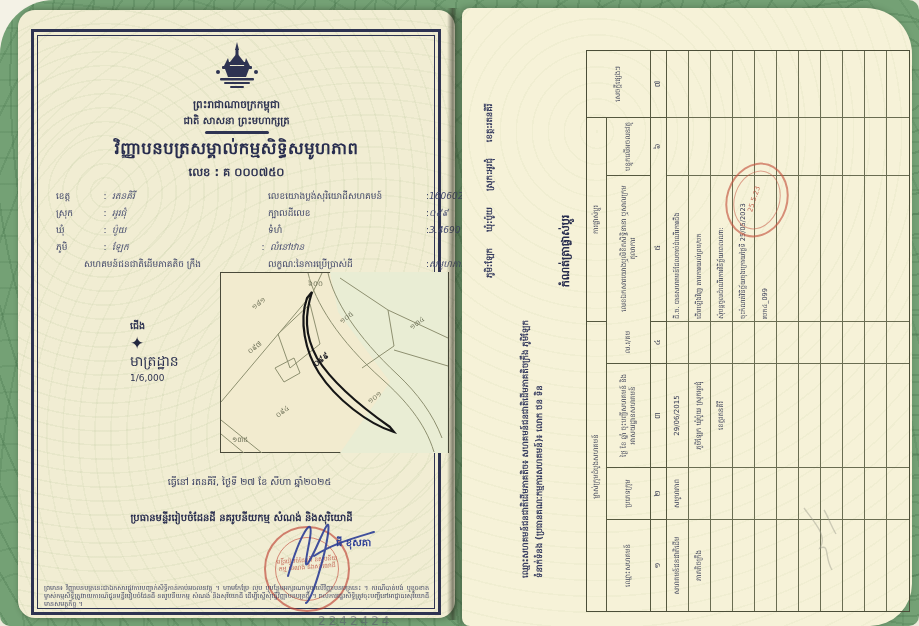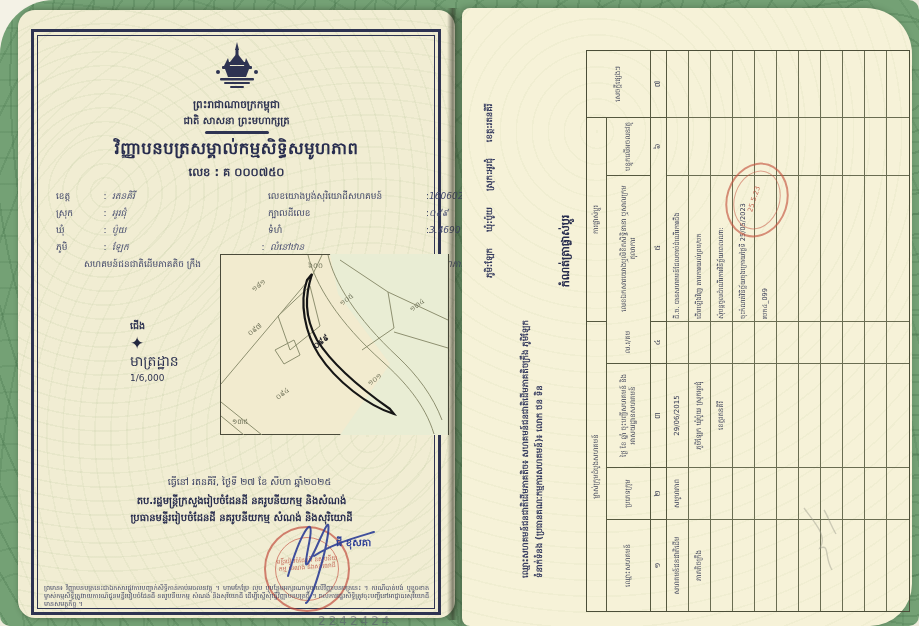--- a/index.html
+++ b/index.html
@@ -54,21 +54,21 @@
   .frow .colon{width:14px;text-align:center;color:#3a4065;}
   .frow .val{color:#474d70;font-style:italic;}
   .flong{position:absolute;left:0;top:70px;width:260px;font-size:9px;color:#3a4065;white-space:nowrap;margin-left:28px;}
 
   .compass{position:absolute;left:112px;top:310px;width:64px;text-align:left;color:#2e3352;}
   .compass .north{font-size:9.5px;font-weight:bold;}
   .compass .star{font-size:17px;line-height:18px;color:#23283f;}
   .compass .scale-lab{font-size:14px;font-weight:normal;}
   .compass .scale-val{font-size:9px;}
 
-  .map-wrap{position:absolute;left:202px;top:244px;width:234px;height:181px;}
+  .map-wrap{position:absolute;left:202px;top:262px;width:234px;height:181px;}
 
   .date1{position:absolute;top:450px;left:40px;right:14px;text-align:center;font-size:9.5px;color:#343a5e;white-space:nowrap;}
   .date2{position:absolute;top:466px;left:40px;right:14px;text-align:center;font-size:9.5px;color:#343a5e;white-space:nowrap;}
   .auth1{position:absolute;top:484px;left:20px;right:10px;text-align:center;font-size:10px;font-weight:bold;color:#272c4e;white-space:nowrap;}
   .auth2{position:absolute;top:501px;left:20px;right:10px;text-align:center;font-size:10px;font-weight:bold;color:#272c4e;white-space:nowrap;}
 
   .stamp-left{
     position:absolute;left:246px;top:516px;width:82px;height:82px;border-radius:50%;
     border:2px solid rgba(190,62,48,.70);opacity:.9;
   }
@@ -266,21 +266,20 @@
         <text x="192" y="58" transform="rotate(-38 192 58)">១៣៤</text>
         <text x="96" y="95" transform="rotate(-38 96 95)" font-size="8" fill="#23232a" font-weight="bold">០៩៩</text>
         <text x="58" y="146" transform="rotate(-38 58 146)">០៩៤</text>
         <text x="150" y="132" transform="rotate(-38 150 132)">១០១</text>
         <text x="12" y="170">១៣៥</text>
       </g>
     </svg>
   </div>
 
   <div class="date2">ធ្វើនៅ រតនគិរី, ថ្ងៃទី ២៧ ខែ សីហា ឆ្នាំ២០២៥</div>
-  <div class="auth1">តប.រដ្ឋមន្ត្រីក្រសួងរៀបចំដែនដី នគរូបនីយកម្ម និងសំណង់</div>
   <div class="auth2">ប្រធានមន្ទីររៀបចំដែនដី នគរូបនីយកម្ម សំណង់ និងសុរិយោដី</div>
 
   <div class="stamp-left">
     <div class="inner"></div>
     <div class="st-txt">មន្ទីររៀបចំដែនដី នគរូបនីយកម្ម សំណង់ និងសុរិយោដី</div>
   </div>
 
   <div class="sig-svg">
     <svg width="130" height="100" viewBox="0 0 130 100">
       <path d="M18,72 C30,30 44,8 40,34 C37,52 30,78 46,44 C56,22 60,12 58,30 C55,52 42,96 36,99 M44,52 C62,40 84,34 104,28" fill="none" stroke="#2b3d96" stroke-width="2" stroke-linecap="round" opacity="0.9"></path>

